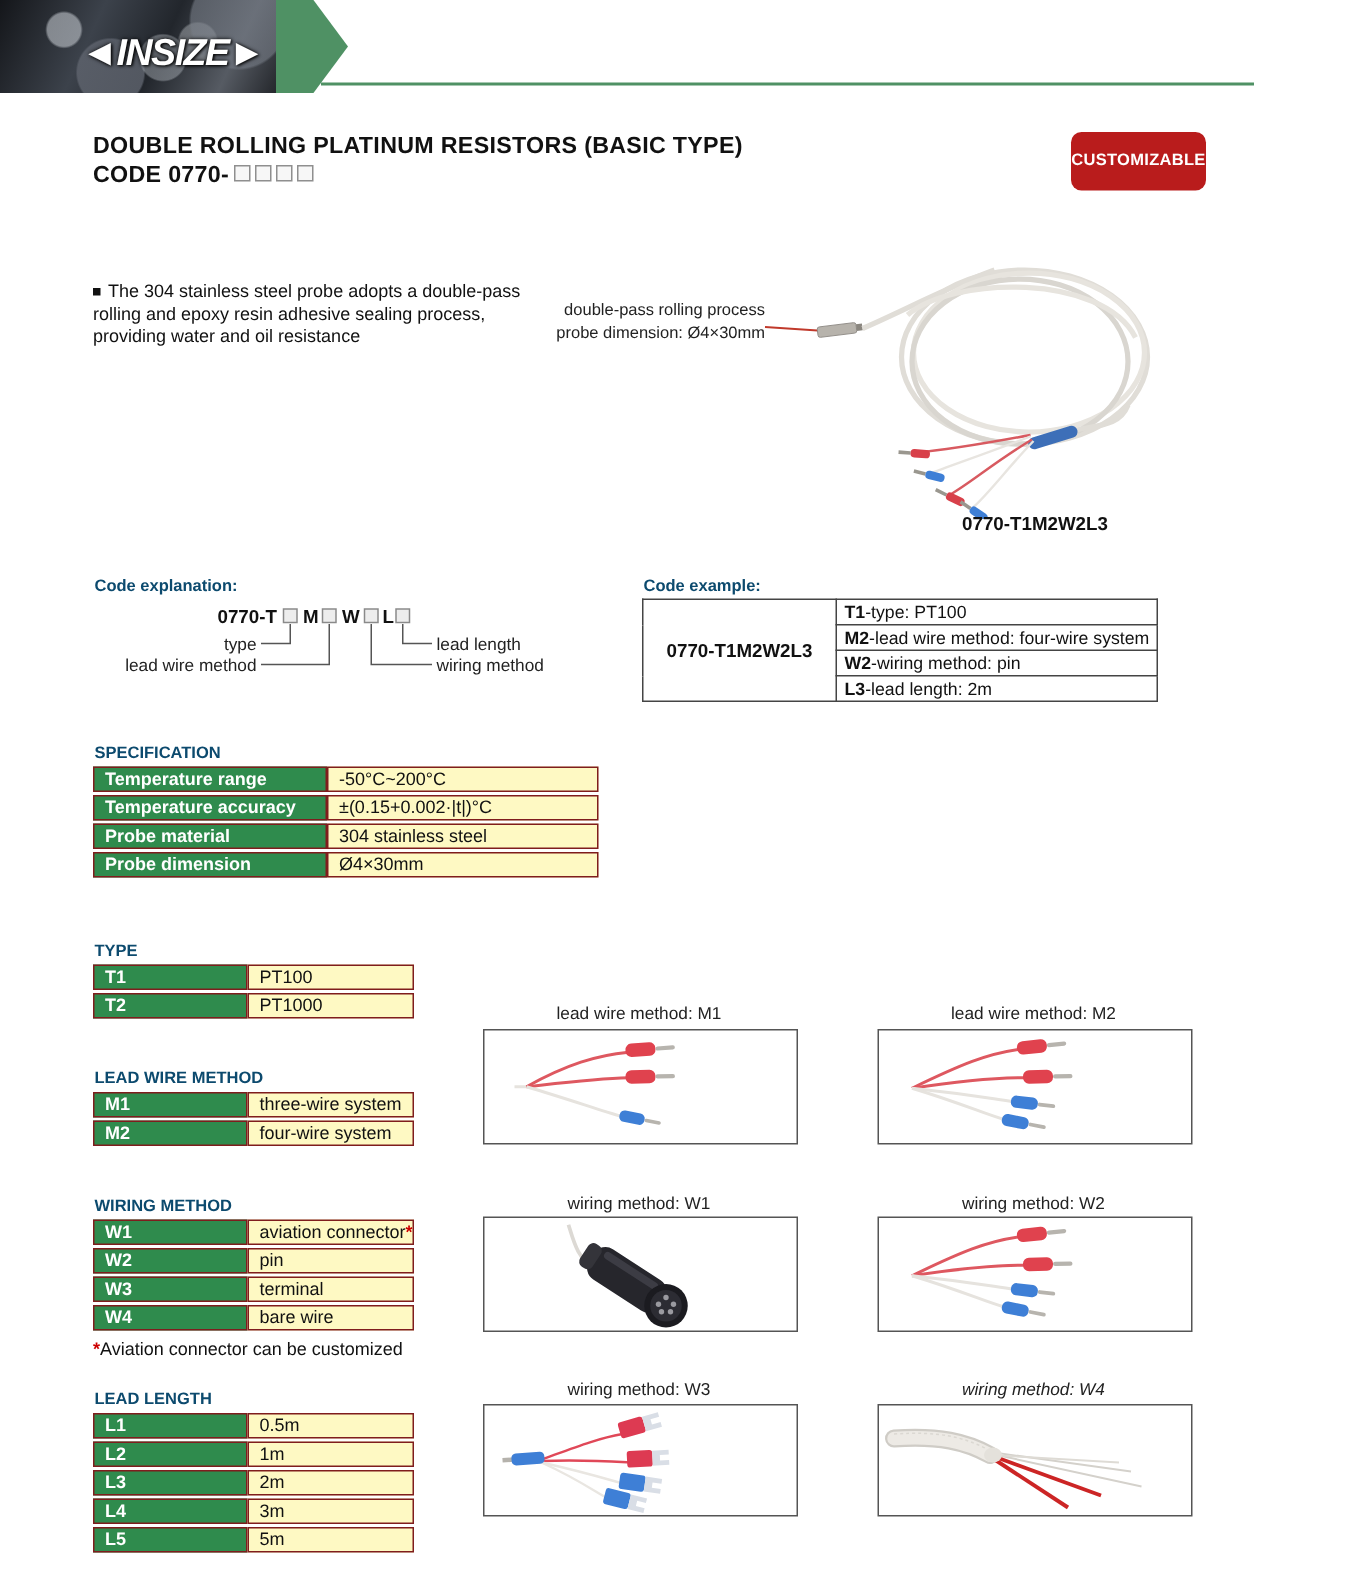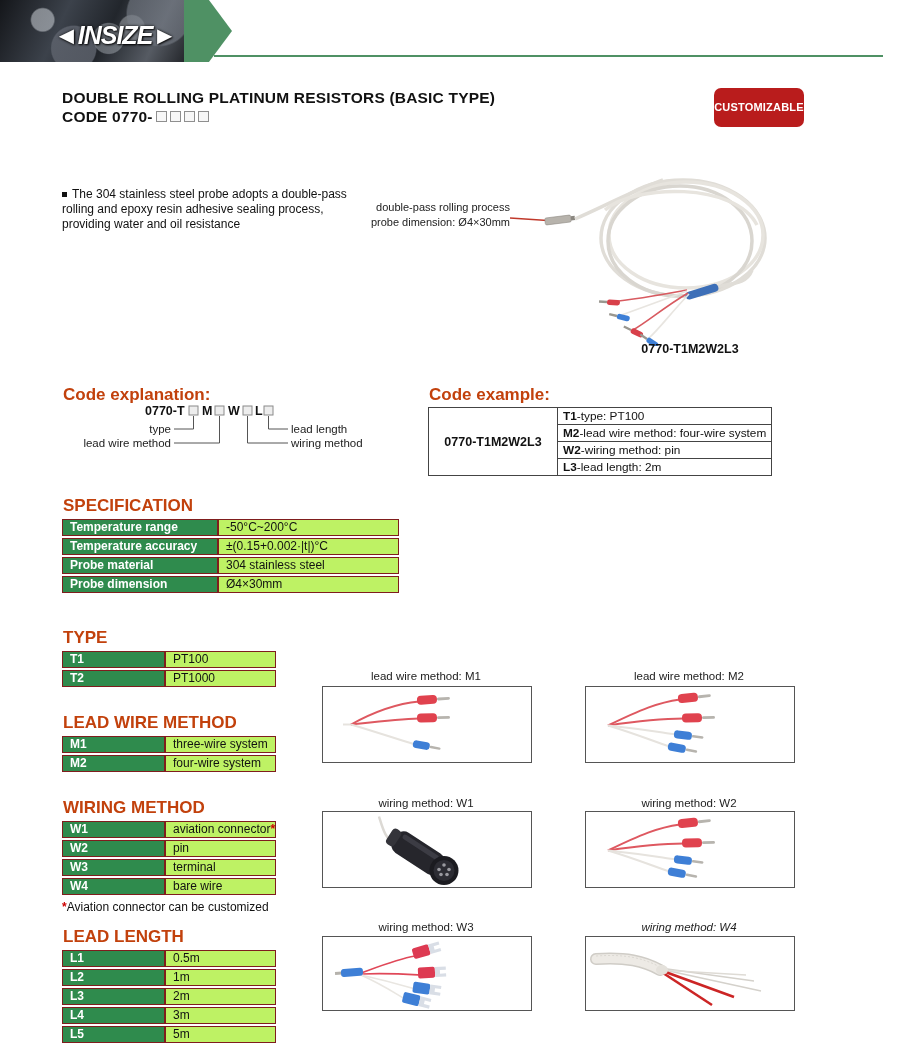--- a/index.html
+++ b/index.html
@@ -1,17 +1,17 @@
 <!DOCTYPE html>
 <html><head>
 <meta charset="utf-8">
 <style>
   html,body{margin:0;padding:0;background:#fff;}
   .page{position:relative;width:836px;height:1055px;background:#fff;overflow:hidden;
-        font-family:"Liberation Sans",sans-serif;color:#111;padding-left:47px;}
+        font-family:"Liberation Sans",sans-serif;color:#111;}
   
   .hdr{position:absolute;left:0;top:0;width:900px;height:62px;}
   .hdr-photo{position:absolute;left:0;top:0;width:194px;height:62px;
     background:
       radial-gradient(circle at 22% 32%, rgba(205,210,216,.55) 0 7%, transparent 8%),
       radial-gradient(circle at 56% 62%, rgba(175,181,188,.45) 0 13%, transparent 14%),
       radial-gradient(circle at 82% 22%, rgba(120,126,136,.6) 0 19%, transparent 20%),
       radial-gradient(circle at 38% 78%, rgba(95,100,110,.8) 0 17%, transparent 18%),
       radial-gradient(circle at 68% 45%, rgba(220,224,228,.35) 0 9%, transparent 10%),
       linear-gradient(115deg,#14161a 0%,#3c424b 32%,#22262c 55%,#565b63 78%,#181a1e 100%);}
@@ -34,36 +34,36 @@
   .feature .bsq{display:inline-block;width:5px;height:5px;background:#111;margin:0 5px 1px 0;}
   .feature p{display:inline;margin:0;}
   
   .annotation{position:absolute;left:352px;top:200px;width:158px;text-align:right;
     font-size:11px;line-height:15px;color:#222;}
   .hero-svg{position:absolute;left:505px;top:150px;}
   .hero-caption{position:absolute;left:565px;top:342px;width:250px;text-align:center;
     font-size:12.5px;font-weight:bold;}
   
   .sec{position:absolute;}
-  .sec-h{font-size:17px;font-weight:bold;color:#c2410c;margin:0 0 0 1px;}
+  .sec-h{font-size:11px;font-weight:bold;color:#0c4a6e;margin:0 0 0 1px;}
   
   .pat{font:bold 12.5px "Liberation Sans",sans-serif;fill:#111;}
   .diag-lbl{font:11.5px "Liberation Sans",sans-serif;fill:#222;}
   .diag-line{stroke:#555;stroke-width:1;fill:none;}
   .pat-sq{fill:#ededed;stroke:#8a8a8a;stroke-width:1;}
   
   .example-table{border-collapse:collapse;background:#fff;margin-top:2px;}
   .example-table td{border:1px solid #444;font-size:11.8px;height:16px;padding:0 5px;white-space:nowrap;}
   .example-table .code-cell{width:118px;text-align:center;font-weight:bold;font-size:12.5px;}
   
   .green-table{border-collapse:separate;border-spacing:0 2px;table-layout:fixed;margin-top:1px;}
   .green-table td{border:1px solid #7f1d1d;height:15px;font-size:12px;line-height:15px;
     padding:0 0 0 7px;white-space:nowrap;overflow:hidden;}
   .green-table td.g{background:#2f8b4d;color:#fff;font-weight:bold;}
-  .green-table td.v{background:#bef264;color:#111;margin-top:36px;}
+  .green-table td.v{background:#fef9c3;color:#111;margin-top:36px;}
   .red{color:#cc0000;font-weight:bold;}
   .footnote{font-size:12px;margin-top:3px;}
   
   .fig-cap{position:absolute;width:208px;text-align:center;font-size:11.5px;color:#222;}
   .fig-box{position:absolute;width:208px;height:75px;border:1px solid #555;background:#fff;}
   .fig-box svg{display:block;width:100%;height:100%;}
   .wr{stroke:#de5860;stroke-width:2;fill:none;}
   .ww{stroke:#e6e3de;stroke-width:2;fill:none;}
   .wr3{stroke:#e04858;stroke-width:1.6;fill:none;}
   .ww3{stroke:#e9e6e1;stroke-width:1.6;fill:none;}

